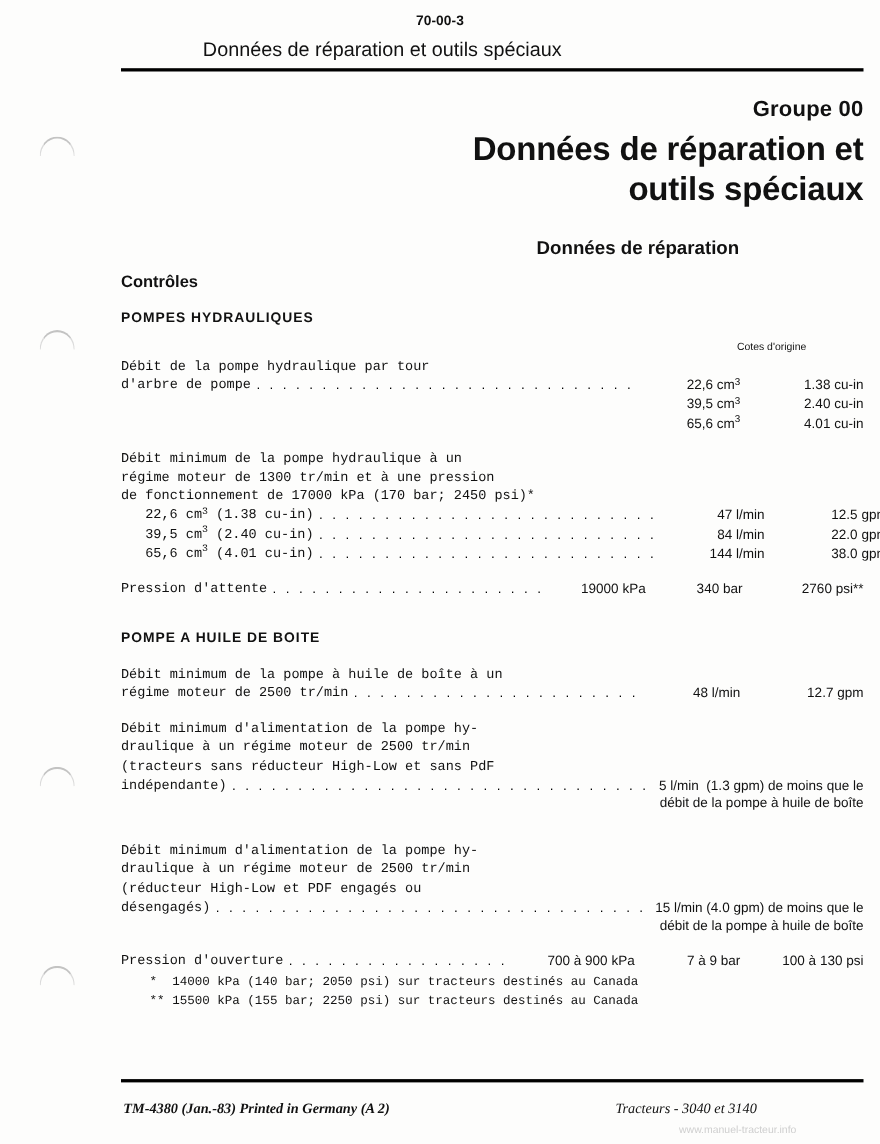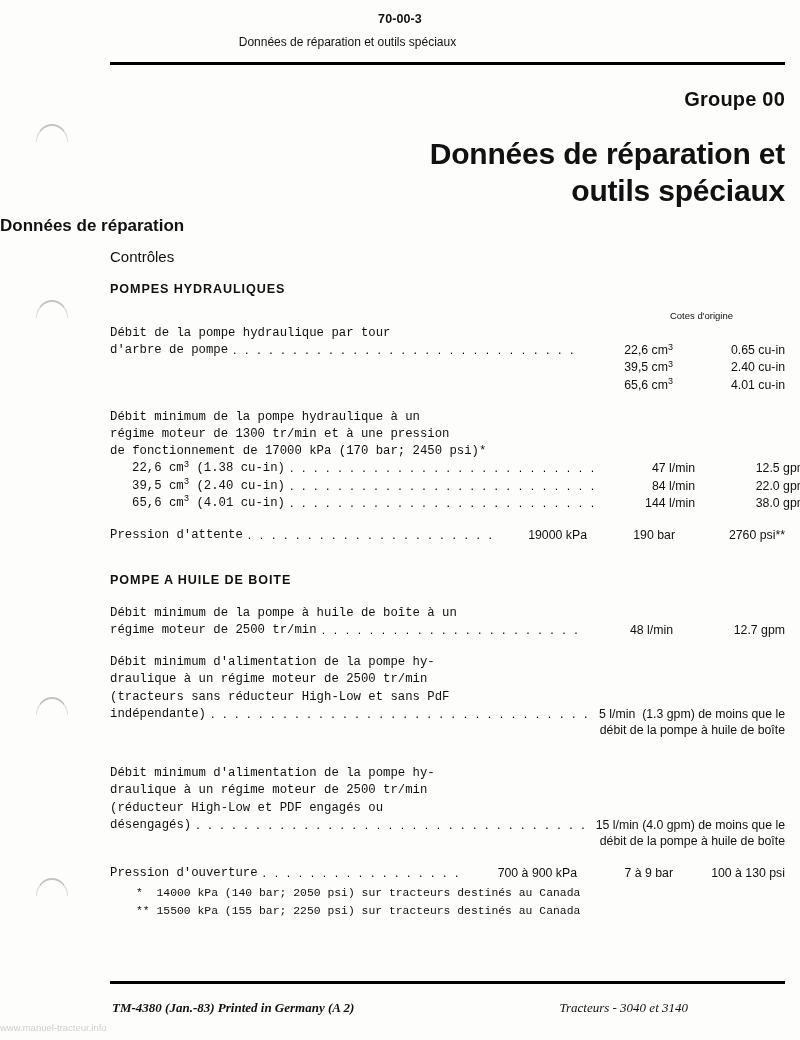--- a/index.html
+++ b/index.html
@@ -40,21 +40,21 @@
     font-size: 12.5px;
     font-weight: bold;
     letter-spacing: .1px;
   }
   .headline {
     position: absolute;
     top: 35px;
     left: 0;
     width: 695px;
     text-align: center;
-    font-size: 12px;
+    font-size: 18px;
   }
   .rule-top {
     position: absolute;
     top: 62px;
     left: 110px;
     width: 675px;
     height: 3px;
     background: #000;
   }
   .rule-bottom {
@@ -76,46 +76,46 @@
   }
   .group {
     font-size: 20px;
     font-weight: bold;
     letter-spacing: .2px;
   }
   .maintitle {
     font-size: 30px;
     font-weight: bold;
     line-height: 1.22;
-    margin-top: 25px;
+    margin-top: 7px;
     letter-spacing: -.2px;
   }
   .subtitle {
     position: absolute;
     top: 216px;
     left: 0;
     width: 672px;
-    text-align: left;
+    text-align: right;
     font-size: 17px;
     font-weight: bold;
     box-sizing: border-box;
   }
 
   
   .body {
     position: absolute;
     top: 246px;
     left: 110px;
     width: 675px;
     font-size: 12.3px;
     line-height: 1.40;
   }
   .h-controles {
     font-size: 15px;
-    font-weight: normal;
+    font-weight: bold;
     margin-bottom: 14px;
   }
   .h-section {
     font-weight: bold;
     font-size: 12.6px;
     letter-spacing: .9px;
   }
   .colhead {
     text-align: right;
     font-size: 9.5px;
@@ -201,21 +201,21 @@
     right: 112px;
     font-size: 13px;
     font-style: italic;
     font-family: "Liberation Serif", serif;
   }
   .watermark {
     position: absolute;
     top: 1022px;
     left: 0;
     width: 724px;
-    text-align: left;
+    text-align: right;
     font-size: 9.5px;
     color: #cfcfcf;
   }
 </style>
 </head>
 <body>
 
 <div class="page">
 
   <div class="hole" style="top:124px"></div>
@@ -243,21 +243,21 @@
     <div class="h-section">POMPES  HYDRAULIQUES</div>
 
     <div class="colhead">Cotes d'origine</div>
 
     <div>
       <div class="lbl">Débit de la pompe hydraulique par tour</div>
       <div class="row">
         <span class="lbl">d'arbre de pompe</span>
         <span class="leader">. . . . . . . . . . . . . . . . . . . . . . . . . . . . . . . . . . . . . . . . . . . . . . . . . . . . . . . . . . . . . . . . . . . . . . . . . . . . . . . .</span>
         <span class="metric"><span>22,6 cm</span><sup>3</sup></span>
-        <span class="imperial">0.65 cu-in</span>
+        <span class="imperial">1.38 cu-in</span>
       </div>
       <div class="row">
         <span class="leader" style="visibility:hidden">.</span>
         <span class="metric"><span>39,5 cm</span><sup>3</sup></span>
         <span class="imperial">2.40 cu-in</span>
       </div>
       <div class="row">
         <span class="leader" style="visibility:hidden">.</span>
         <span class="metric"><span>65,6 cm</span><sup>3</sup></span>
         <span class="imperial">4.01 cu-in</span>
@@ -286,21 +286,21 @@
         <span class="leader">. . . . . . . . . . . . . . . . . . . . . . . . . . . . . . . . . . . . . . . . . . . . . . . . . . . . . . . . . . . . . . . . . . . . . . . . . . . . . . . .</span>
         <span class="metric">144 l/min</span>
         <span class="imperial">38.0 gpm</span>
       </div>
     </div>
 
     <div class="block row">
       <span class="lbl">Pression d'attente</span>
       <span class="leader">. . . . . . . . . . . . . . . . . . . . . . . . . . . . . . . . . . . . . . . . . . . . . . . . . . . . . . . . . . . . . . . . . . . . . . . . . . . . . . . .</span>
       <span class="metric">19000 kPa</span>
-      <span class="imperial" style="width:88px">190 bar</span>
+      <span class="imperial" style="width:88px">340 bar</span>
       <span class="imperial" style="width:110px">2760 psi**</span>
     </div>
 
     <div class="h-section" style="margin-top:28px">POMPE  A  HUILE  DE  BOITE</div>
 
     <div class="block">
       <div class="lbl">Débit minimum de la pompe à huile de boîte à un</div>
       <div class="row">
         <span class="lbl">régime moteur de 2500 tr/min</span>
         <span class="leader">. . . . . . . . . . . . . . . . . . . . . . . . . . . . . . . . . . . . . . . . . . . . . . . . . . . . . . . . . . . . . . . . . . . . . . . . . . . . . . . .</span>

